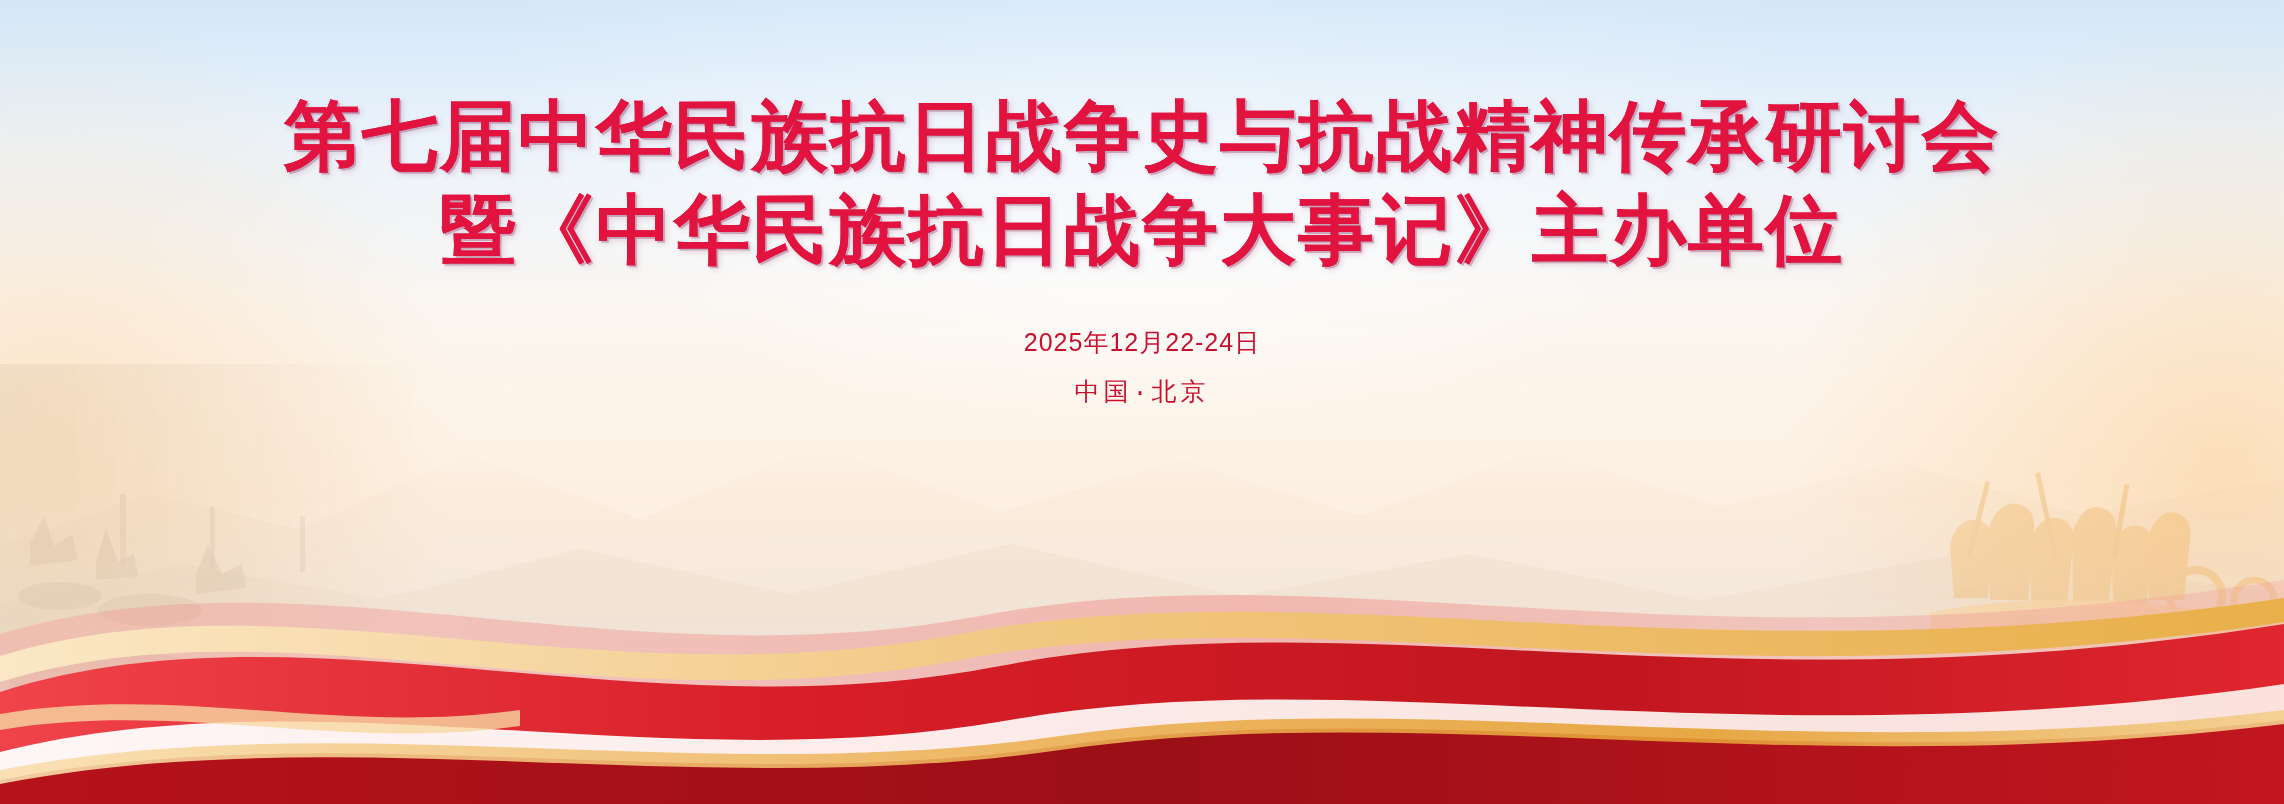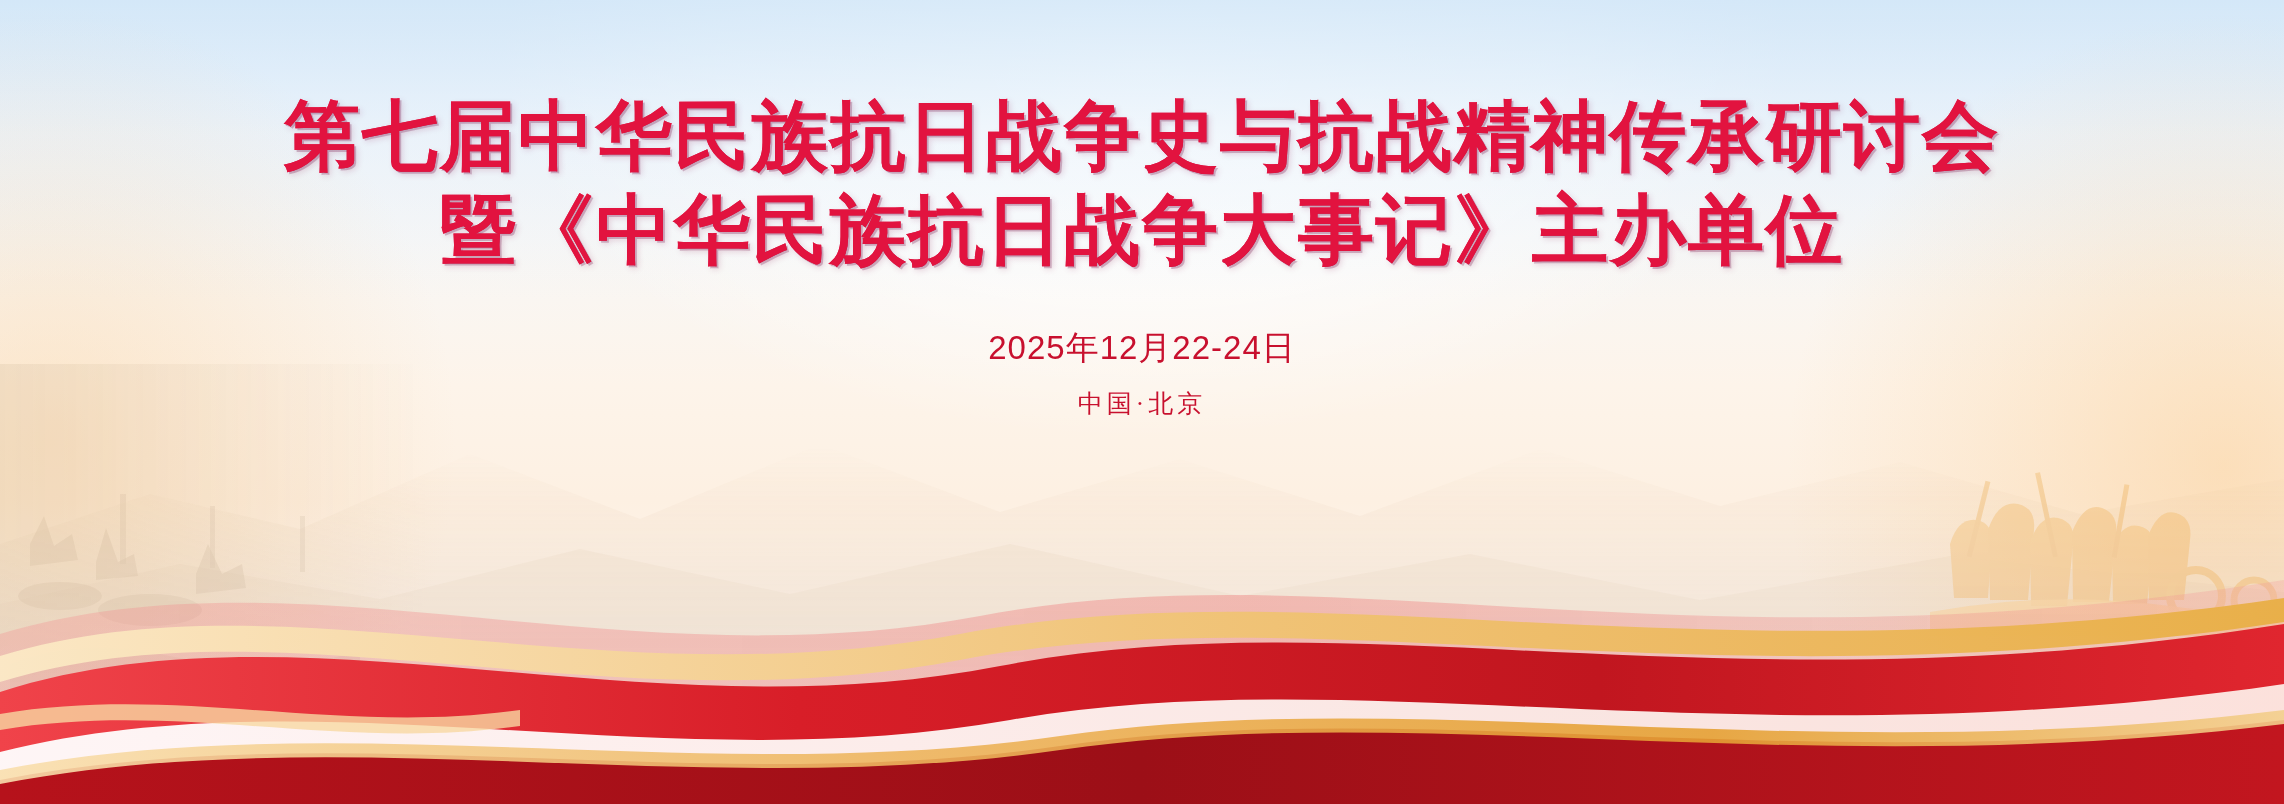--- a/index.html
+++ b/index.html
@@ -82,28 +82,28 @@
     font-weight:bold;
     font-size:25px;
     letter-spacing:1px;
     color:#c8102e;
     white-space:nowrap;
   }
 
   .date {
     margin-top:52px;
     font-family:"Liberation Sans", sans-serif;
-    font-size:33px;
+    font-size:25px;
     letter-spacing:1px;
     color:#c8102e;
     white-space:nowrap;
   }
   .place {
     margin-top:16px;
-    font-family:Liberation Serif, serif;
+    font-family:Liberation Mono, monospace;
     font-size:25px;
     letter-spacing:4px;
     color:#c8102e;
     white-space:nowrap;
   }
 </style>
 </head>
 <body>
 
 <div id="banner">

